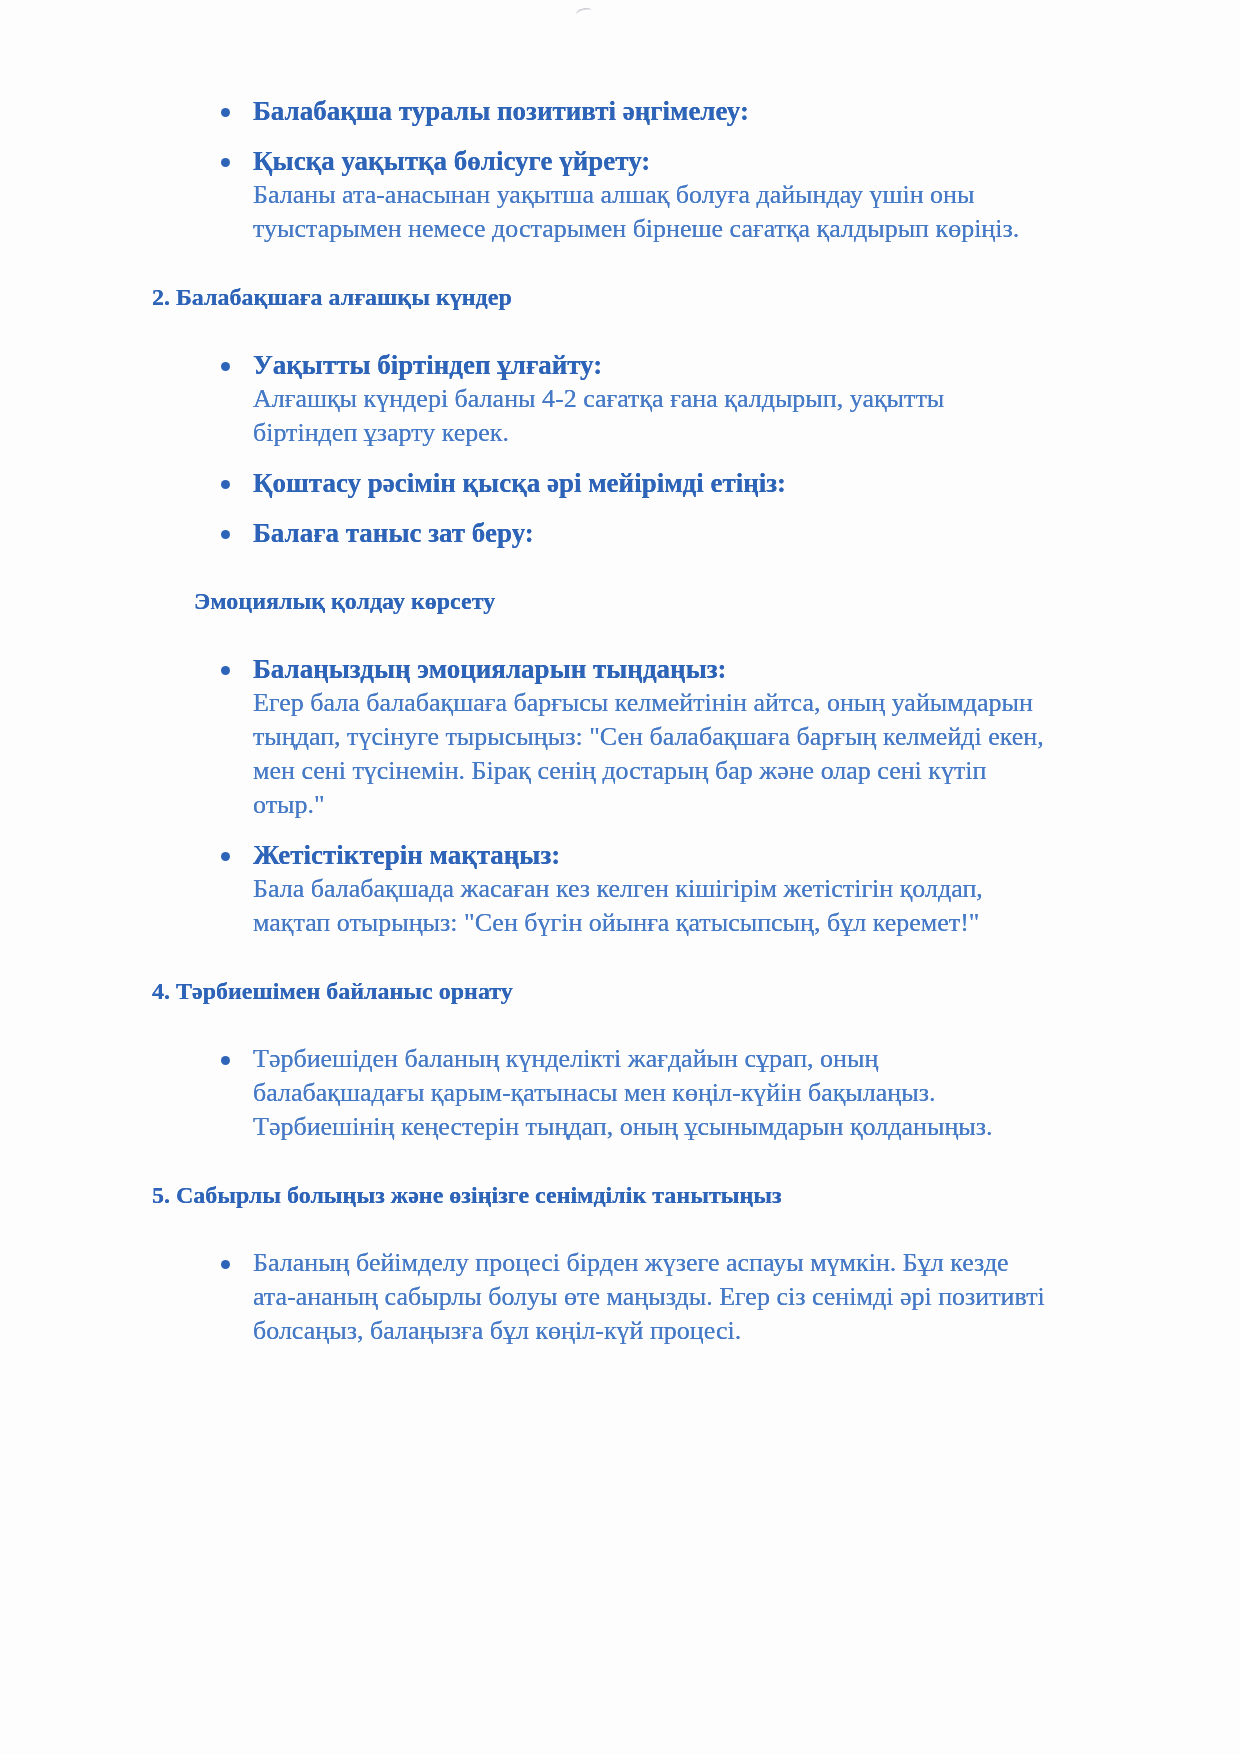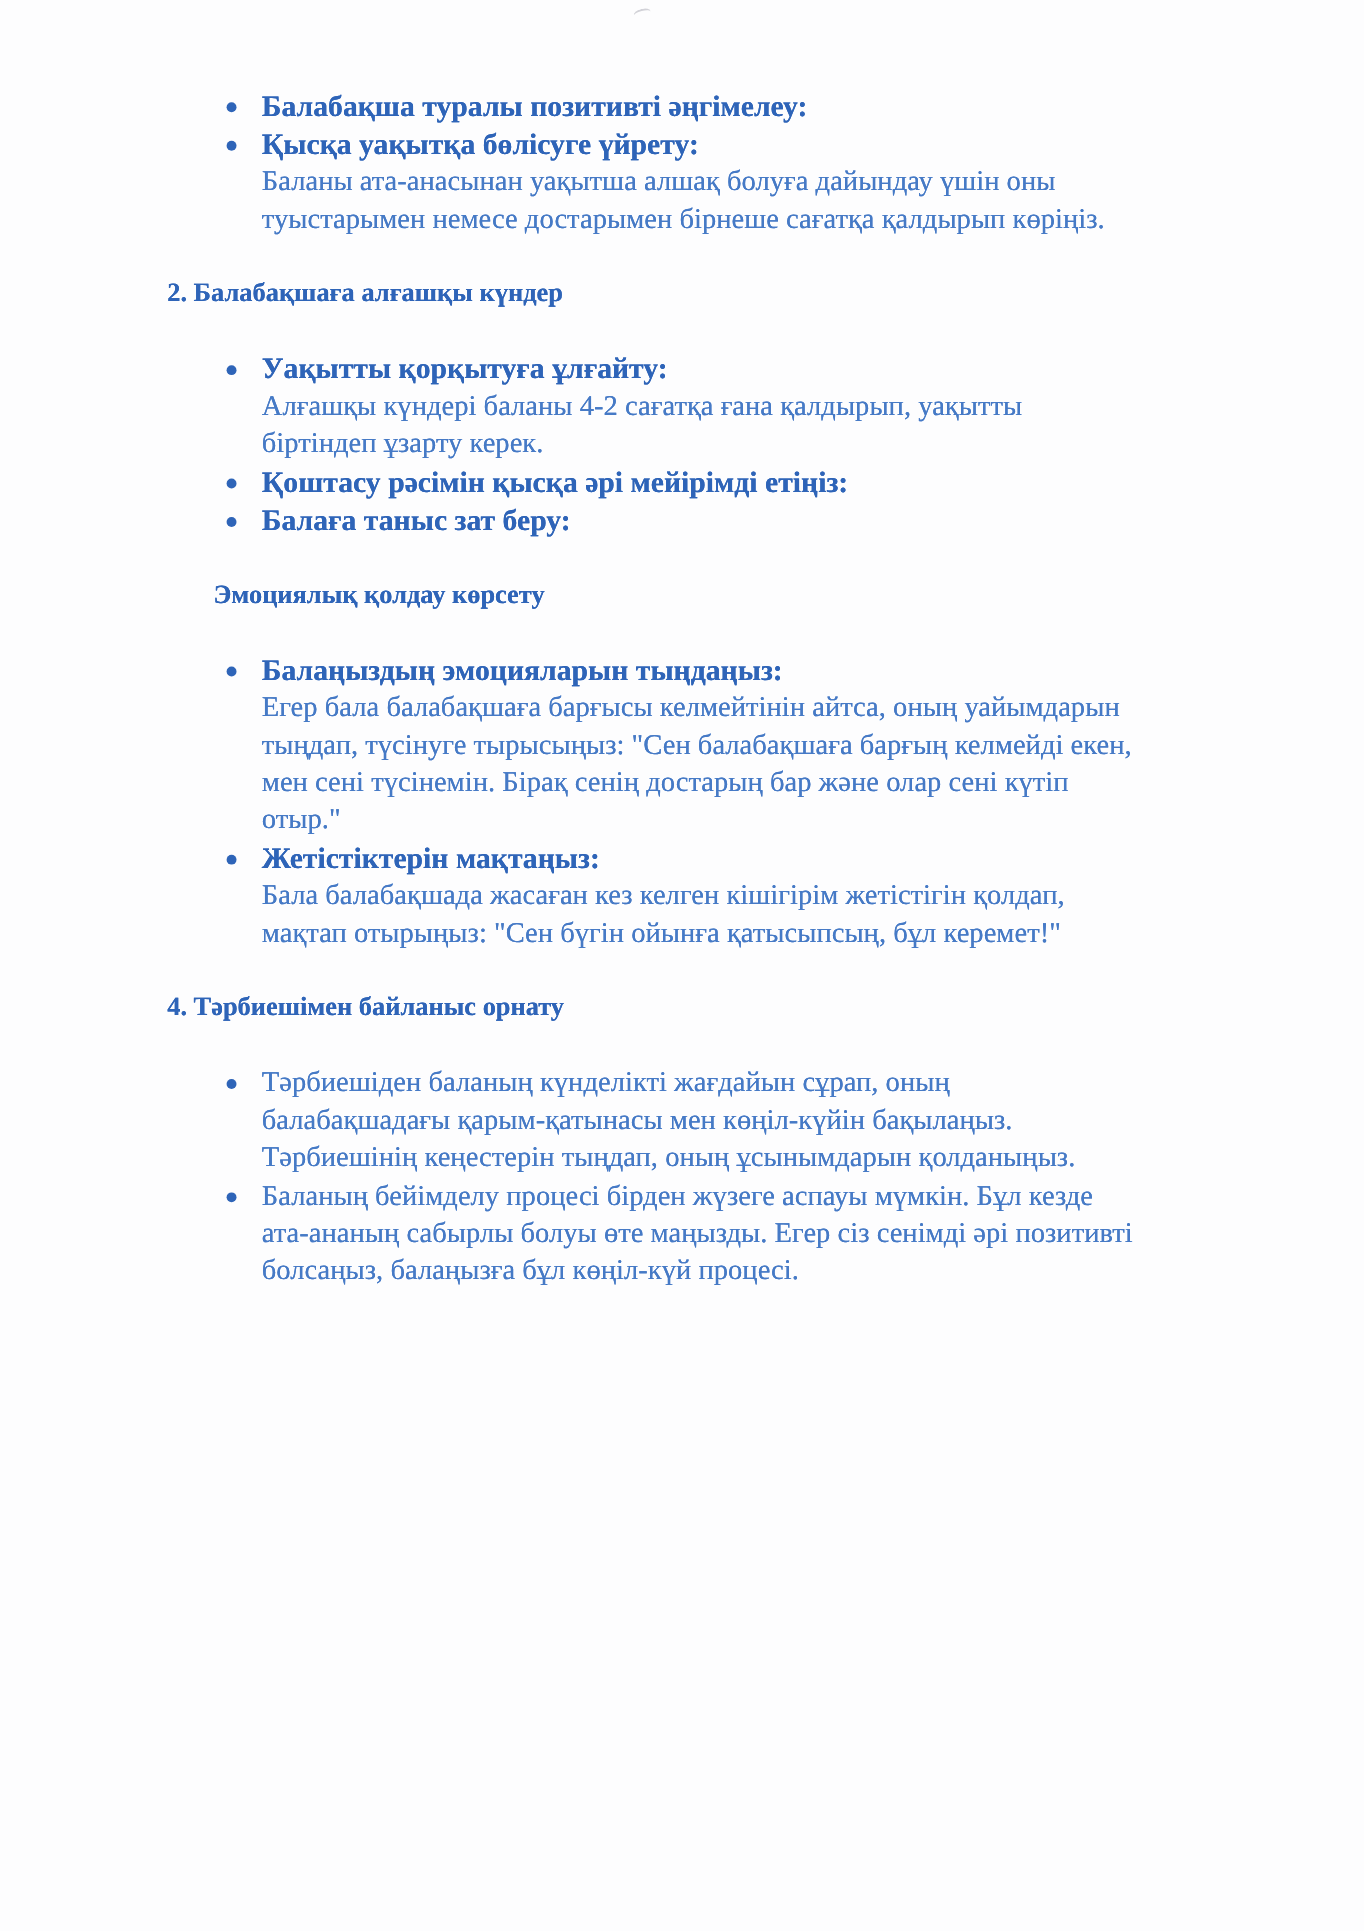--- a/index.html
+++ b/index.html
@@ -42,21 +42,21 @@
     color:var(--heading);
     text-shadow:0 0 .6px currentColor;
   }
   .section:first-child .section-heading{margin-top:0;}
   .section-heading.indented{padding-left:42px;}
   .bullet-list{
     list-style:none;
     margin:0;
     padding:0 0 0 53px;
   }
-  .bullet{display:flex;margin:1px;}
+  .bullet{display:flex;margin:16px;}
   .bullet-marker{
     flex:none;
     width:32px;
     position:relative;
   }
   .bullet-marker::before{
     content:"";
     position:absolute;
     left:0;top:14px;
     width:9px;height:9px;
@@ -105,21 +105,21 @@
   </li>
 </ul>
   </section>
 
   <section class="section">
     <h2 class="section-heading">2. Балабақшаға алғашқы күндер</h2>
     <ul class="bullet-list">
   <li class="bullet">
     <span class="bullet-marker"></span>
     <div class="bullet-content">
-      <div class="bullet-title">Уақытты қорқытуға ұлғайту:</div>
+      <div class="bullet-title">Уақытты біртіндеп ұлғайту:</div>
       <div class="bullet-body">Алғашқы күндері баланы 4-2 сағатқа ғана қалдырып, уақытты
 біртіндеп ұзарту керек.</div>
     </div>
   </li>
 
   <li class="bullet">
     <span class="bullet-marker"></span>
     <div class="bullet-content">
       <div class="bullet-title">Қоштасу рәсімін қысқа әрі мейірімді етіңіз:</div>
     </div>
@@ -168,20 +168,21 @@
 
       <div class="bullet-body">Тәрбиешіден баланың күнделікті жағдайын сұрап, оның
 балабақшадағы қарым-қатынасы мен көңіл-күйін бақылаңыз.
 Тәрбиешінің кеңестерін тыңдап, оның ұсынымдарын қолданыңыз.</div>
     </div>
   </li>
 </ul>
   </section>
 
   <section class="section">
+    <h2 class="section-heading">5. Сабырлы болыңыз және өзіңізге сенімділік танытыңыз</h2>
     <ul class="bullet-list">
   <li class="bullet">
     <span class="bullet-marker"></span>
     <div class="bullet-content">
 
       <div class="bullet-body">Баланың бейімделу процесі бірден жүзеге аспауы мүмкін. Бұл кезде
 ата-ананың сабырлы болуы өте маңызды. Егер сіз сенімді әрі позитивті
 болсаңыз, балаңызға бұл көңіл-күй процесі.</div>
     </div>
   </li>

